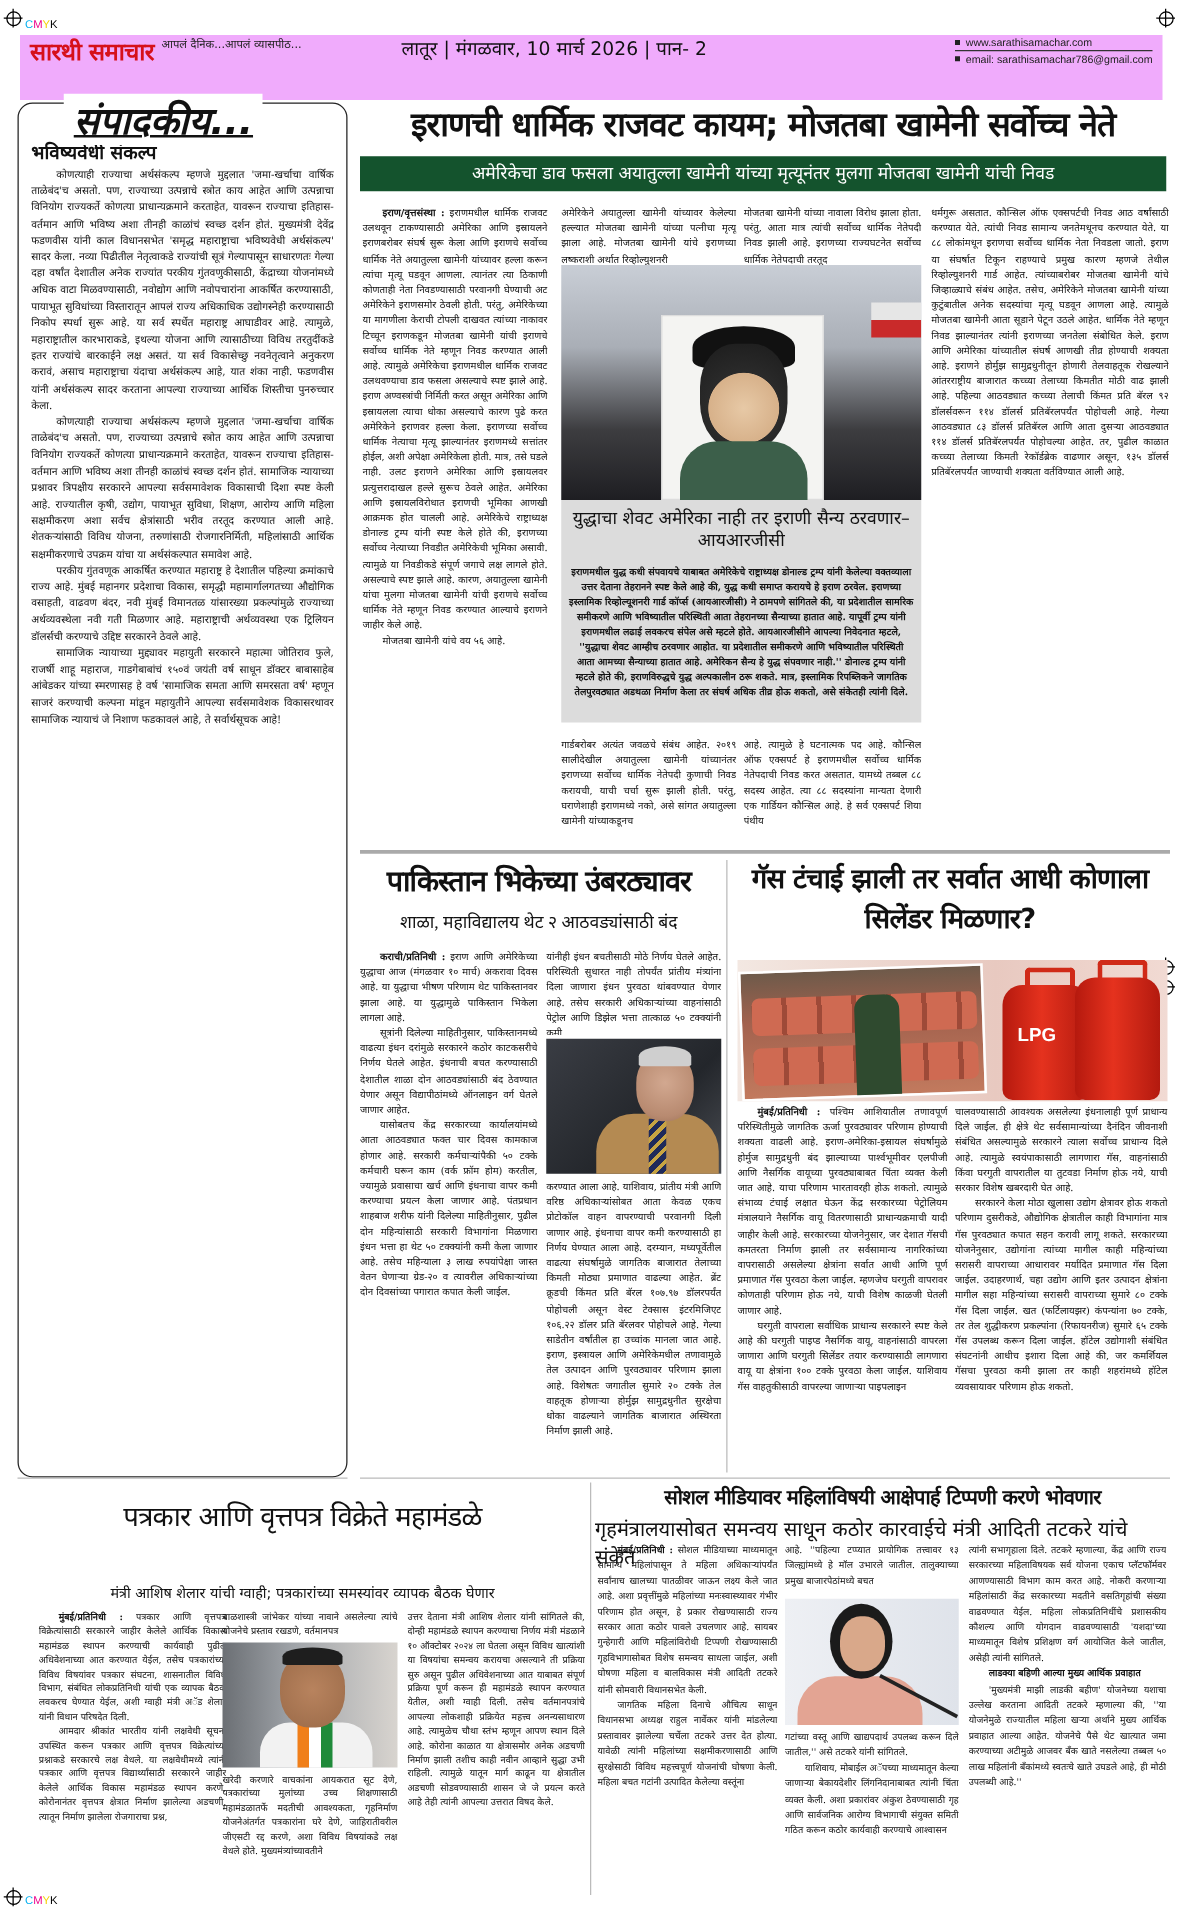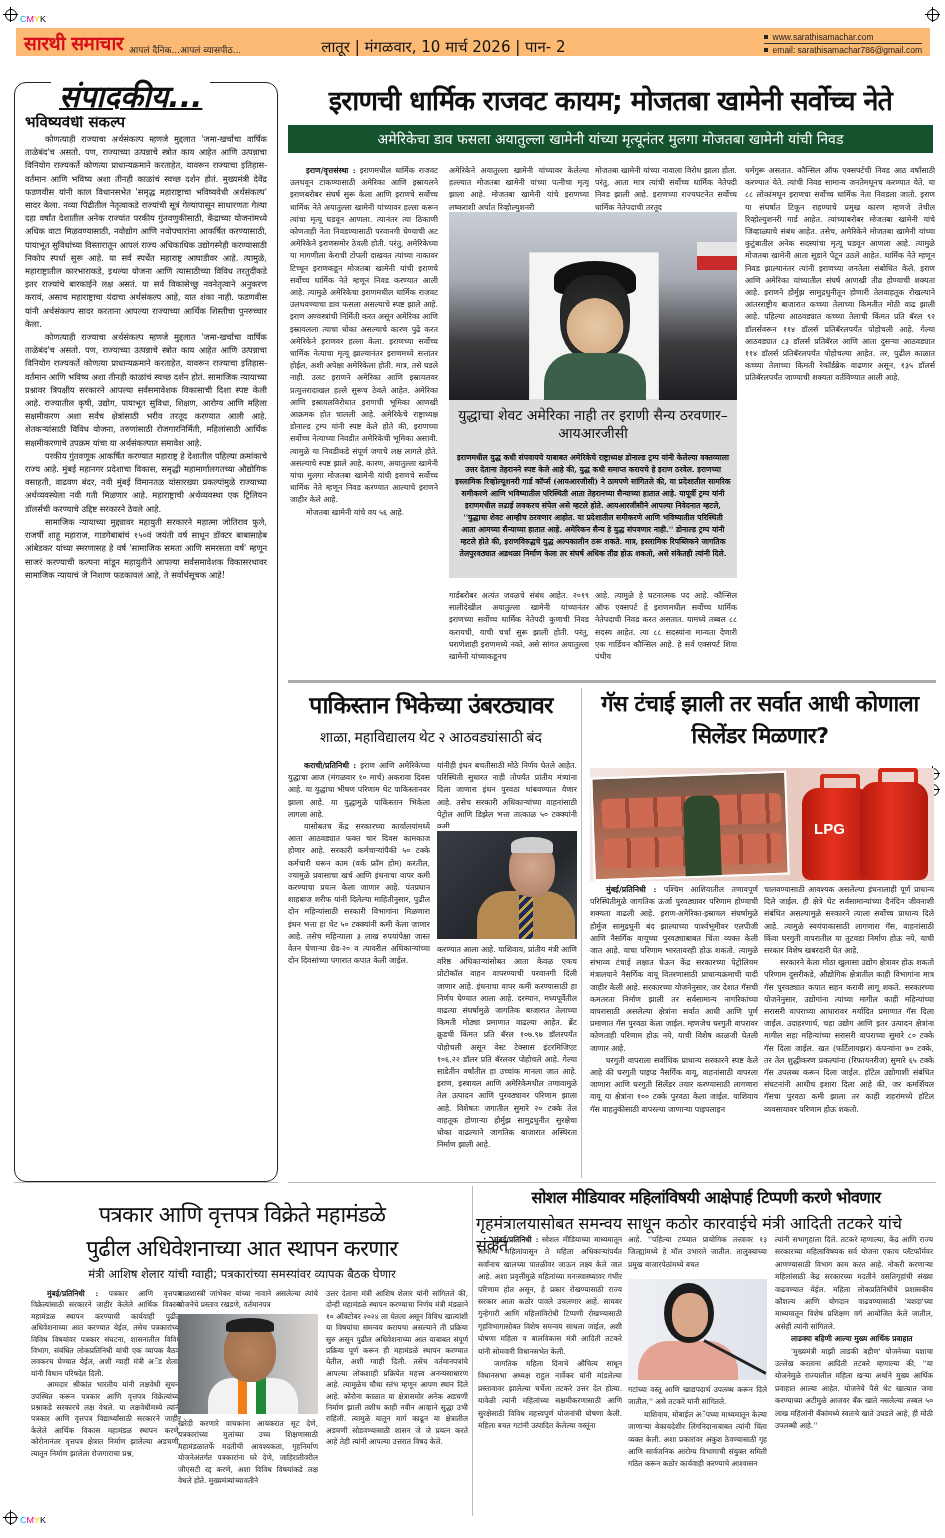--- a/index.html
+++ b/index.html
@@ -4,21 +4,21 @@
 <style>
   * { box-sizing: border-box; margin: 0; padding: 0; }
   body { width: 945px; height: 1538px; background: #fff; font-family: "DejaVu Serif", serif; color: #111; position: relative; overflow: hidden; }
   .regmark { position: absolute; width: 16px; height: 16px; }
   .regmark::before { content: ""; position: absolute; left: 2px; top: 2px; width: 10px; height: 10px; border: 1px solid #000; border-radius: 50%; }
   .regmark::after { content: ""; position: absolute; left: 0; top: 7px; width: 15px; height: 1px; background: #000; box-shadow: 0 0 0 0 #000; }
   .regmark .v { position: absolute; left: 7px; top: 0; width: 1px; height: 15px; background: #000; }
   .cmyk { position: absolute; font-family: "Liberation Sans", sans-serif; font-size: 9px; }
   .cmyk .c { color: #00aeef; } .cmyk .m { color: #ec008c; } .cmyk .y { color: #f5d000; } .cmyk .k { color: #000; }
 
-  .masthead { position: absolute; left: 16px; top: 28px; width: 914px; height: 28px; background: #fdba74; display: flex; align-items: flex-end; padding: 0 8px; }
+  .masthead { position: absolute; left: 16px; top: 28px; width: 914px; height: 52px; background: #f0abfc; display: flex; align-items: flex-start; padding: 0 8px; }
   .mast-title { font-family: "DejaVu Sans", sans-serif; font-weight: bold; color: #d6101a; font-size: 19px; letter-spacing: -0.5px; }
   .mast-tag { font-family: "DejaVu Sans", sans-serif; font-size: 9px; margin-left: 6px; color: #222; }
   .mast-date { font-family: "DejaVu Sans", sans-serif; font-size: 15px; margin-left: 80px; color: #111; }
   .mast-contact { margin-left: auto; font-family: "Liberation Sans", sans-serif; font-size: 8.5px; color: #222; }
   .mast-contact div { display: flex; align-items: center; gap: 5px; padding: 1px 0; }
   .mast-contact .sq { width: 4px; height: 4px; background: #222; display: inline-block; }
   .mast-contact .line { border-bottom: 1.5px solid #333; }
 
   
   .editorial { position: absolute; left: 14px; top: 82px; width: 264px; height: 1100px; border: 1.5px solid #222; border-radius: 12px; padding: 28px 10px 10px 10px; }
@@ -159,20 +159,21 @@
 <div class="col" style="left:449px;top:590px;width:140px;height:85px;">गार्डबरोबर अत्यंत जवळचे संबंध आहेत. २०१९ सालीदेखील अयातुल्ला खामेनी यांच्यानंतर इराणच्या सर्वोच्च धार्मिक नेतेपदी कुणाची निवड करायची, याची चर्चा सुरू झाली होती. परंतु, घराणेशाही इराणमध्ये नको, असे सांगत अयातुल्ला खामेनी यांच्याकडूनच</div>
 <div class="col" style="left:595px;top:590px;width:142px;height:85px;">आहे. त्यामुळे हे घटनात्मक पद आहे. कौन्सिल ऑफ एक्सपर्ट हे इराणमधील सर्वोच्च धार्मिक नेतेपदाची निवड करत असतात. यामध्ये तब्बल ८८ सदस्य आहेत. त्या ८८ सदस्यांना मान्यता देणारी एक गार्डियन कौन्सिल आहे. हे सर्व एक्सपर्ट शिया पंथीय</div>
 
 <div class="hrule" style="left:288px;top:680px;width:648px;height:3px;background:#aaa;"></div>
 <div class="vrule" style="left:581px;top:688px;height:490px;"></div>
 
 <div class="pak-head">पाकिस्तान भिकेच्या उंबरठ्यावर</div>
 <div class="pak-deck">शाळा, महाविद्यालय थेट २ आठवड्यांसाठी बंद</div>
 <div class="col" style="left:288px;top:760px;width:142px;height:420px;">
   <p class="ind"><span class="dateline">कराची/प्रतिनिधी :</span> <span>इराण आणि अमेरिकेच्या युद्धाचा आज (मंगळवार १० मार्च) अकरावा दिवस आहे. या युद्धाचा भीषण परिणाम थेट पाकिस्तानवर झाला आहे. या युद्धामुळे पाकिस्तान भिकेला लागला आहे.</span></p>
+  <p class="ind">सूत्रांनी दिलेल्या माहितीनुसार, पाकिस्तानमध्ये वाढत्या इंधन दरांमुळे सरकारने कठोर काटकसरीचे निर्णय घेतले आहेत. इंधनाची बचत करण्यासाठी देशातील शाळा दोन आठवड्यांसाठी बंद ठेवण्यात येणार असून विद्यापीठांमध्ये ऑनलाइन वर्ग घेतले जाणार आहेत.</p>
   <p class="ind">यासोबतच केंद्र सरकारच्या कार्यालयांमध्ये आता आठवड्यात फक्त चार दिवस कामकाज होणार आहे. सरकारी कर्मचाऱ्यांपैकी ५० टक्के कर्मचारी घरून काम (वर्क फ्रॉम होम) करतील, ज्यामुळे प्रवासाचा खर्च आणि इंधनाचा वापर कमी करण्याचा प्रयत्न केला जाणार आहे. पंतप्रधान शाहबाज शरीफ यांनी दिलेल्या माहितीनुसार, पुढील दोन महिन्यांसाठी सरकारी विभागांना मिळणारा इंधन भत्ता हा थेट ५० टक्क्यांनी कमी केला जाणार आहे. तसेच महिन्याला ३ लाख रुपयांपेक्षा जास्त वेतन घेणाऱ्या ग्रेड-२० व त्यावरील अधिकाऱ्यांच्या दोन दिवसांच्या पगारात कपात केली जाईल.</p>
 </div>
 <div class="col" style="left:437px;top:760px;width:140px;height:68px;">यांनीही इंधन बचतीसाठी मोठे निर्णय घेतले आहेत. परिस्थिती सुधारत नाही तोपर्यंत प्रांतीय मंत्र्यांना दिला जाणारा इंधन पुरवठा थांबवण्यात येणार आहे. तसेच सरकारी अधिकाऱ्यांच्या वाहनांसाठी पेट्रोल आणि डिझेल भत्ता तात्काळ ५० टक्क्यांनी कमी</div>
 <div class="photo pak-photo">
   <div class="coat"></div>
     <div class="tie"></div>
     <div class="face"></div>
     <div class="hair"></div>
 </div>
 <div class="col" style="left:437px;top:944px;width:140px;height:236px;">करण्यात आला आहे. याशिवाय, प्रांतीय मंत्री आणि वरिष्ठ अधिकाऱ्यांसोबत आता केवळ एकच प्रोटोकॉल वाहन वापरण्याची परवानगी दिली जाणार आहे. इंधनाचा वापर कमी करण्यासाठी हा निर्णय घेण्यात आला आहे. दरम्यान, मध्यपूर्वेतील वाढत्या संघर्षामुळे जागतिक बाजारात तेलाच्या किमती मोठ्या प्रमाणात वाढल्या आहेत. ब्रेंट क्रूडची किंमत प्रति बॅरल १०७.९७ डॉलरपर्यंत पोहोचली असून वेस्ट टेक्सास इंटरमिजिएट १०६.२२ डॉलर प्रति बॅरलवर पोहोचले आहे. गेल्या साडेतीन वर्षांतील हा उच्चांक मानला जात आहे. इराण, इस्त्रायल आणि अमेरिकेमधील तणावामुळे तेल उत्पादन आणि पुरवठ्यावर परिणाम झाला आहे. विशेषतः जगातील सुमारे २० टक्के तेल वाहतूक होणाऱ्या होर्मुझ सामुद्रधुनीत सुरक्षेचा धोका वाढल्याने जागतिक बाजारात अस्थिरता निर्माण झाली आहे.</div>
@@ -198,21 +199,20 @@
   <p>चालवण्यासाठी आवश्यक असलेल्या इंधनालाही पूर्ण प्राधान्य दिले जाईल. ही क्षेत्रे थेट सर्वसामान्यांच्या दैनंदिन जीवनाशी संबंधित असल्यामुळे सरकारने त्याला सर्वोच्च प्राधान्य दिले आहे. त्यामुळे स्वयंपाकासाठी लागणारा गॅस, वाहनांसाठी किंवा घरगुती वापरातील या तुटवडा निर्माण होऊ नये, याची सरकार विशेष खबरदारी घेत आहे.</p>
   <p class="ind">सरकारने केला मोठा खुलासा उद्योग क्षेत्रावर होऊ शकतो परिणाम दुसरीकडे, औद्योगिक क्षेत्रातील काही विभागांना मात्र गॅस पुरवठ्यात कपात सहन करावी लागू शकते. सरकारच्या योजनेनुसार, उद्योगांना त्यांच्या मागील काही महिन्यांच्या सरासरी वापराच्या आधारावर मर्यादित प्रमाणात गॅस दिला जाईल. उदाहरणार्थ, चहा उद्योग आणि इतर उत्पादन क्षेत्रांना मागील सहा महिन्यांच्या सरासरी वापराच्या सुमारे ८० टक्के गॅस दिला जाईल. खत (फर्टिलायझर) कंपन्यांना ७० टक्के, तर तेल शुद्धीकरण प्रकल्पांना (रिफायनरीज) सुमारे ६५ टक्के गॅस उपलब्ध करून दिला जाईल. हॉटेल उद्योगाशी संबंधित संघटनांनी आधीच इशारा दिला आहे की, जर कमर्शियल गॅसचा पुरवठा कमी झाला तर काही शहरांमध्ये हॉटेल व्यवसायावर परिणाम होऊ शकतो.</p>
 </div>
 
 <div class="hrule" style="left:288px;top:1182px;width:648px;"></div>
 <div class="hrule" style="left:14px;top:1182px;width:264px;"></div>
 <div class="vrule" style="left:472px;top:1186px;height:330px;"></div>
 
 <div class="pat-head">
   <div>पत्रकार आणि वृत्तपत्र विक्रेते महामंडळे</div>
-  <div>पुढील अधिवेशनाच्या आत स्थापन करणार</div>
 </div>
 <div class="pat-deck">मंत्री आशिष शेलार यांची ग्वाही; पत्रकारांच्या समस्यांवर व्यापक बैठक घेणार</div>
 <div class="col" style="left:20px;top:1288px;width:150px;height:222px;font-size:7.4px;line-height:11.4px;margin-left:11px;">
   <p class="ind"><span class="dateline">मुंबई/प्रतिनिधी :</span> <span>पत्रकार आणि वृत्तपत्र विक्रेत्यांसाठी सरकारने जाहीर केलेले आर्थिक विकास महामंडळ स्थापन करण्याची कार्यवाही पुढील अधिवेशनाच्या आत करण्यात येईल, तसेच पत्रकारांच्या विविध विषयांवर पत्रकार संघटना, शासनातील विविध विभाग, संबंधित लोकप्रतिनिधी यांची एक व्यापक बैठक लवकरच घेण्यात येईल, अशी ग्वाही मंत्री अॅड शेलार यांनी विधान परिषदेत दिली.</span></p>
   <p class="ind">आमदार श्रीकांत भारतीय यांनी लक्षवेधी सूचना उपस्थित करून पत्रकार आणि वृत्तपत्र विक्रेत्यांच्या प्रश्नाकडे सरकारचे लक्ष वेधले. या लक्षवेधीमध्ये त्यांनी पत्रकार आणि वृत्तपत्र विद्यार्थ्यांसाठी सरकारने जाहीर केलेले आर्थिक विकास महामंडळ स्थापन करणे, कोरोनानंतर वृत्तपत्र क्षेत्रात निर्माण झालेल्या अडचणी, त्यातून निर्माण झालेला रोजगाराचा प्रश्न,</p>
 </div>
 <div class="col" style="left:178px;top:1288px;width:140px;height:24px;font-size:7.4px;line-height:11.4px;">बाळशास्त्री जांभेकर यांच्या नावाने असलेल्या त्यांचे योजनेचे प्रस्ताव रखडणे, वर्तमानपत्र</div>
 <div class="photo shelar-photo">
   <div class="shirt"></div>
     <div class="scarf"></div>

